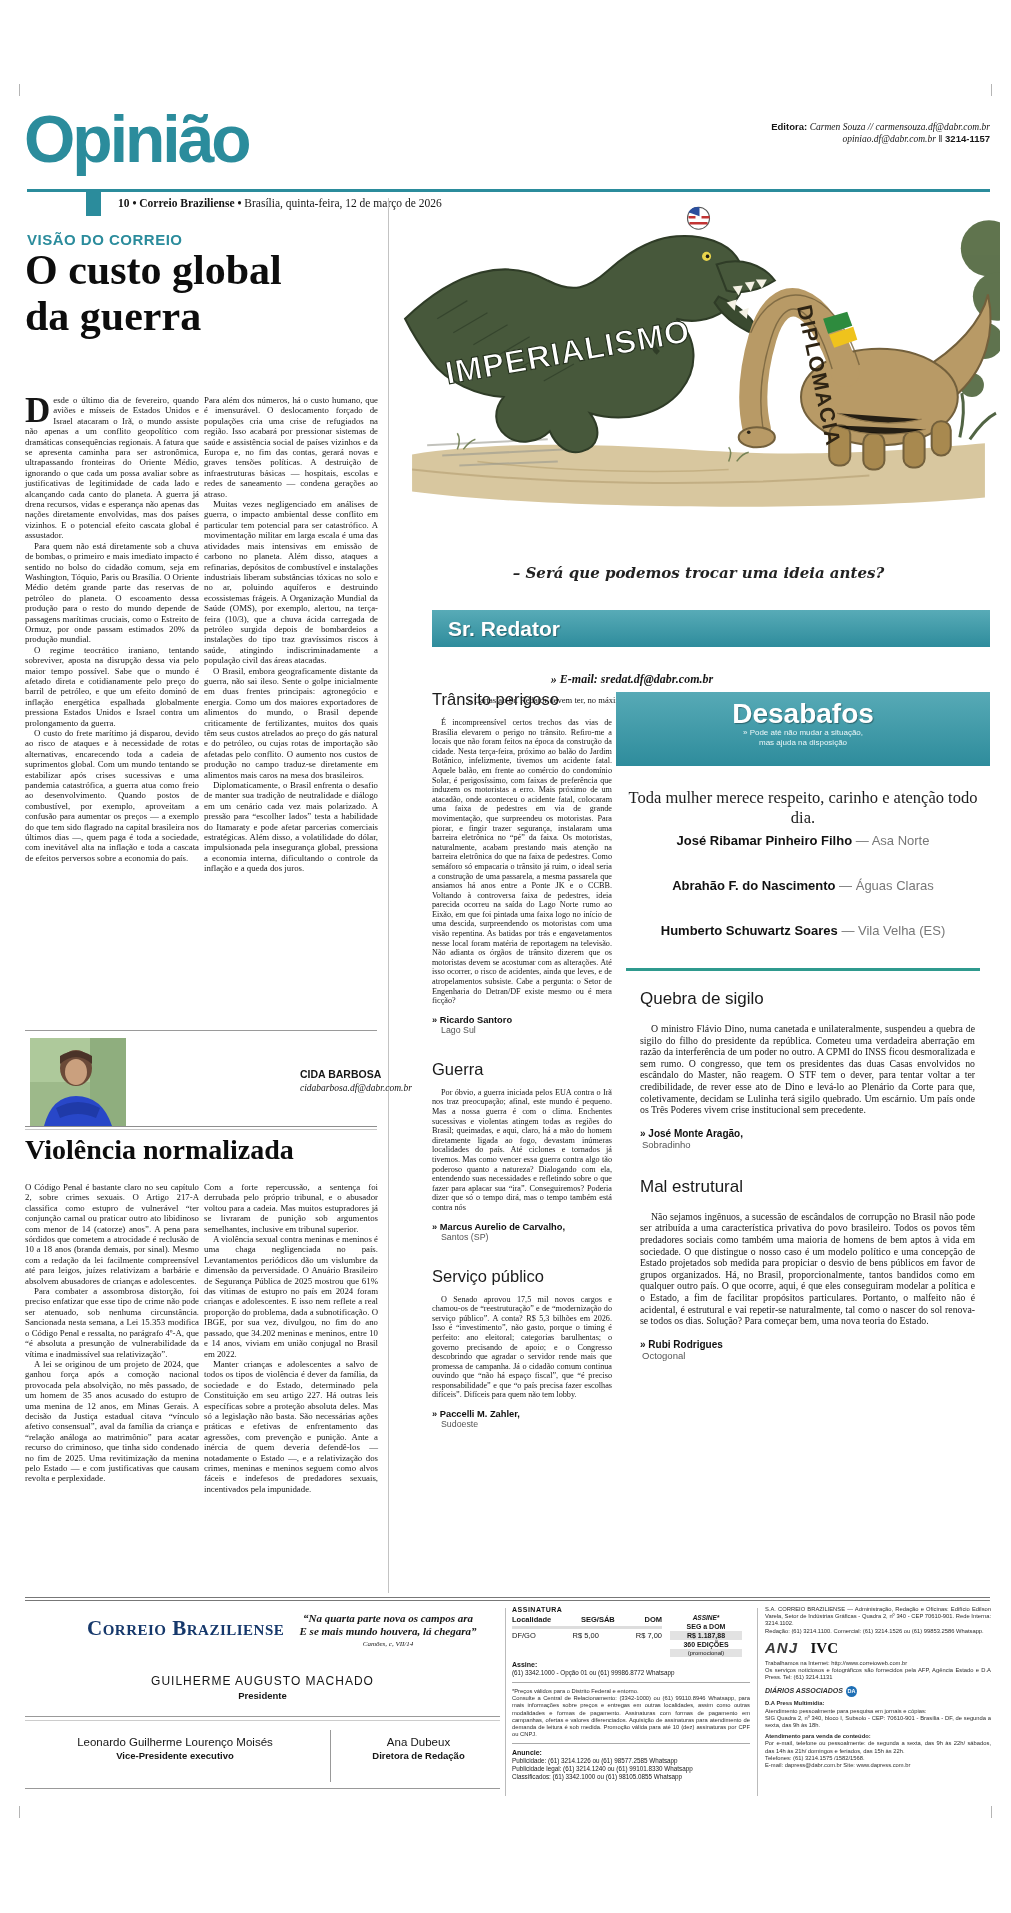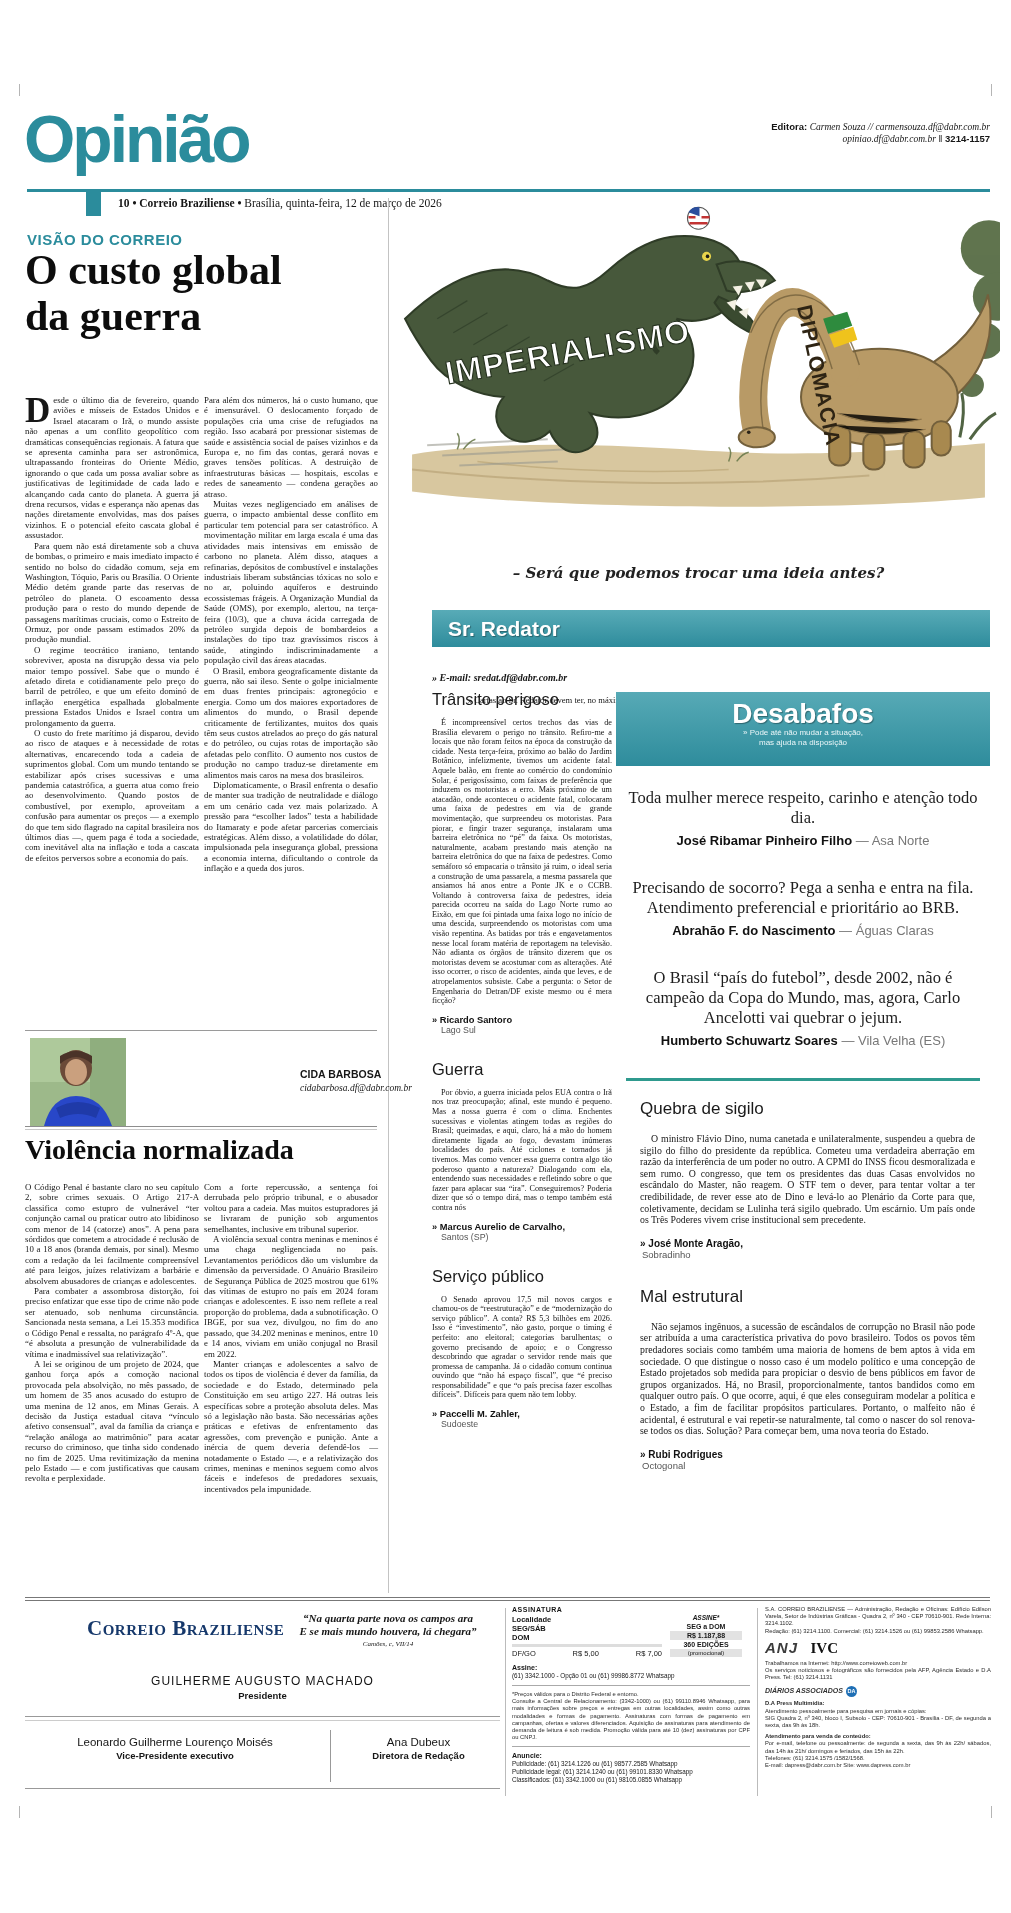--- a/index.html
+++ b/index.html
@@ -39,21 +39,21 @@
   
   #cartoon{left:397px;top:198px;width:603px;height:404px;}
   #cartoon-caption{position:absolute;left:0;top:366px;width:100%;text-align:center;
     font-family:"DejaVu Serif",serif;font-style:italic;font-weight:bold;font-size:15px;color:#222;}
 
   
   #sr-bar{left:432px;top:610px;width:558px;height:37px;background:linear-gradient(#58abb7,#2e8c9c);
           color:#fff;font-family:"Liberation Sans",sans-serif;font-weight:bold;font-size:21px;
           line-height:37px;padding-left:16px;box-sizing:border-box;text-shadow:1px 1px 1px rgba(0,0,0,.35);}
   #sr-note{left:432px;top:695px;width:558px;text-align:center;font-size:8.6px;}
-  #sr-email{left:432px;top:672px;width:400px;text-align:left;font-size:10px;font-weight:bold;font-style:italic;}
+  #sr-email{left:432px;top:672px;width:400px;text-align:center;font-size:12px;font-weight:bold;font-style:italic;}
 
   
   #letters-left{left:432px;top:690px;width:180px;}
   .lh3{font-family:"Liberation Sans",sans-serif;font-weight:400;font-size:16.5px;color:#1a1a1a;
        margin:0 0 9px 0;}
   .lbody{font-size:8.2px;line-height:9.6px;text-align:justify;text-indent:9px;margin:0;}
   .sig{margin:9px 0 24px 0;font-family:"Liberation Sans",sans-serif;}
   .sig .nm{font-weight:bold;font-size:9.3px;color:#111;}
   .sig .loc{font-size:8.8px;color:#555;margin-left:9px;line-height:11px;}
 
@@ -103,21 +103,21 @@
   #fvp{left:0;width:300px;}
   #fana{left:312px;width:163px;}
   #fvdiv{position:absolute;left:305px;top:122px;width:1px;height:52px;background:#999;}
   #frule3{position:absolute;left:0;top:180px;width:100%;height:1px;background:#999;}
   .zone-div{position:absolute;top:1608px;width:1px;height:188px;background:#bbb;}
 
   #fmid{left:512px;top:1606px;width:238px;font-family:"Liberation Sans",sans-serif;}
   #fmid .hdr{font-weight:bold;font-size:7px;letter-spacing:.5px;}
   #subtable{width:150px;display:inline-block;vertical-align:top;font-size:7.5px;}
   #subtable .row{display:flex;justify-content:space-between;padding:2px 0;}
-  #subtable .row.h{font-weight:bold;border-bottom:3px solid #ddd;flex-direction:column;}
+  #subtable .row.h{font-weight:bold;border-bottom:3px solid #ddd;}
   #promo{width:72px;display:inline-block;vertical-align:top;margin-left:8px;text-align:center;font-size:7px;}
   #promo .it{font-style:italic;font-weight:bold;font-size:6.5px;}
   #promo .band{background:#e2e2e2;}
   #promo div{padding:1px 0;font-weight:bold;}
   #promo .pn{font-weight:normal;font-size:6px;}
   .fsmall{font-size:5.8px;line-height:7.2px;color:#2c2c2c;text-align:justify;}
   .flabel{font-weight:bold;font-size:7px;margin:4px 0 1px 0;}
   .fline{font-size:6.3px;line-height:8px;}
   .fdash{border-top:1px solid #aaa;margin:5px 0;}
 
@@ -283,27 +283,25 @@
       <div class="s">» Pode até não mudar a situação,</div>
       <div class="s">mas ajuda na disposição</div>
     </div>
 
     <blockquote class="dquote">Toda mulher merece respeito, carinho e atenção todo dia.</blockquote>
     <div class="dsig">
       <span class="nm">José Ribamar Pinheiro Filho</span>
       <span class="loc"> <span>—</span> <span>Asa Norte</span></span>
     </div>
 
-    <blockquote class="dquote">Precisando de socorro? Pega a senha e entra na fila. Atendimento preferencial e prioritário ao BRB.</blockquote>
     <div class="dsig">
       <span class="nm">Abrahão F. do Nascimento</span>
       <span class="loc"> <span>—</span> <span>Águas Claras</span></span>
     </div>
 
-    <blockquote class="dquote">O Brasil “país do futebol”, desde 2002, não é campeão da Copa do Mundo, mas, agora, Carlo Ancelotti vai quebrar o jejum.</blockquote>
     <div class="dsig">
       <span class="nm">Humberto Schuwartz Soares</span>
       <span class="loc"> <span>—</span> <span>Vila Velha (ES)</span></span>
     </div>
 
     <div id="teal-divider"></div>
 
     <h3 class="rh3">Quebra de sigilo</h3>
     <p class="rbody">O ministro Flávio Dino, numa canetada e unilateralmente, suspendeu a quebra de sigilo do filho do presidente da república. Cometeu uma verdadeira aberração em razão da interferência de um poder no outro. A CPMI do INSS ficou desmoralizada e sem rumo. O congresso, que tem os presidentes das duas Casas envolvidos no escândalo do Master, não reagem. O STF tem o dever, para tentar voltar a ter credibilidade, de rever esse ato de Dino e levá-lo ao Plenário da Corte para que, coletivamente, decidam se Lulinha terá sigilo quebrado. Um escárnio. Um país onde os Três Poderes vivem crise institucional sem precedente.</p>
     <div class="rsig">

